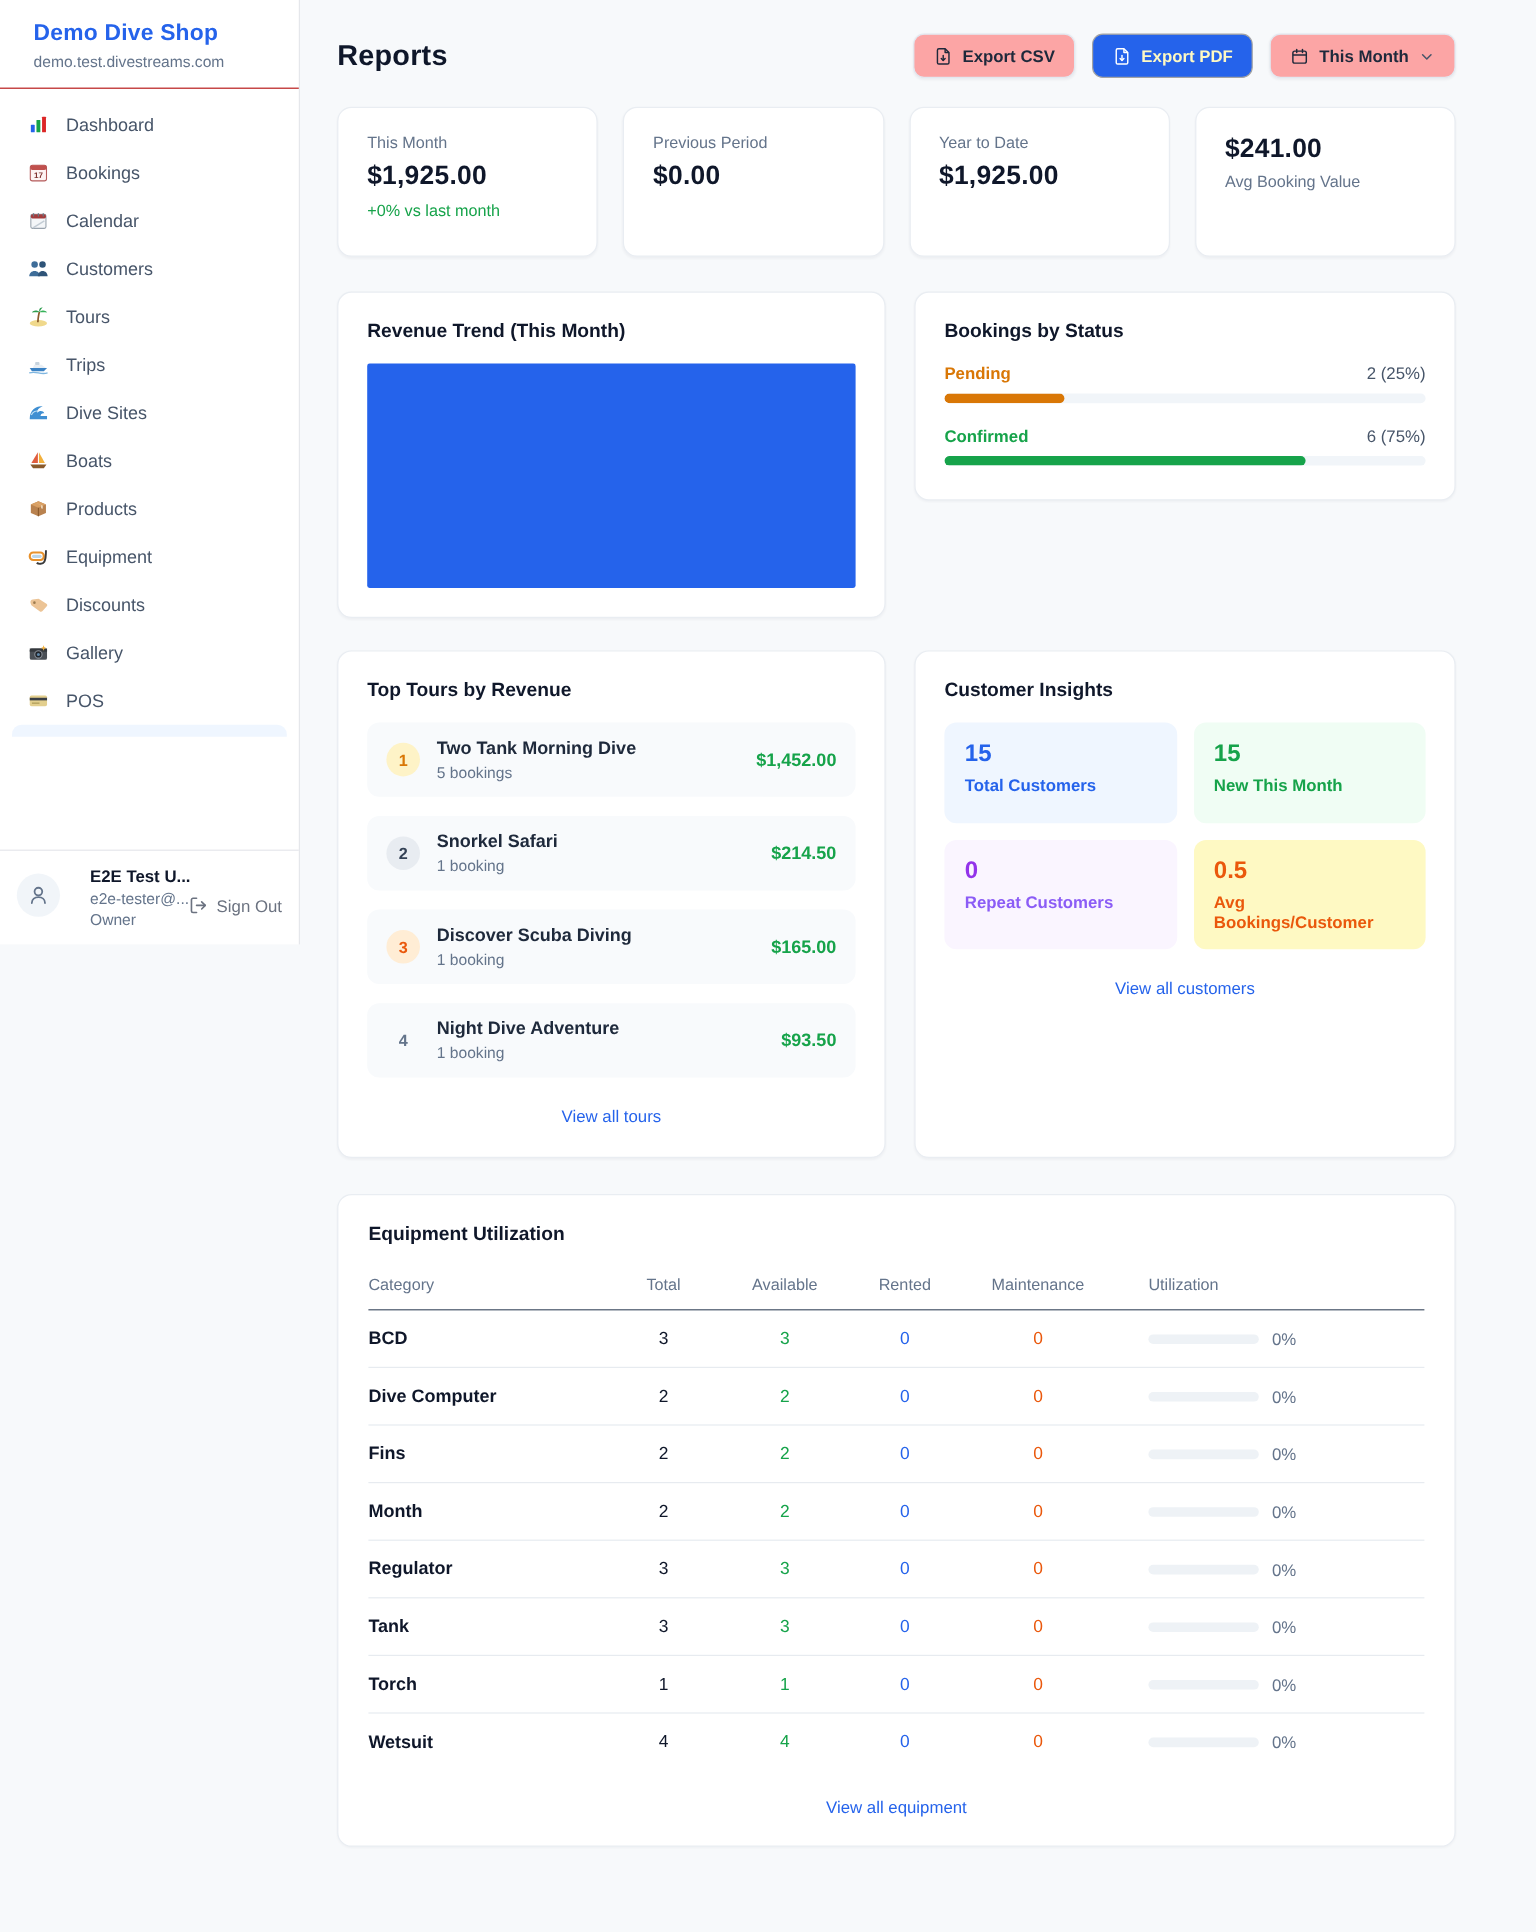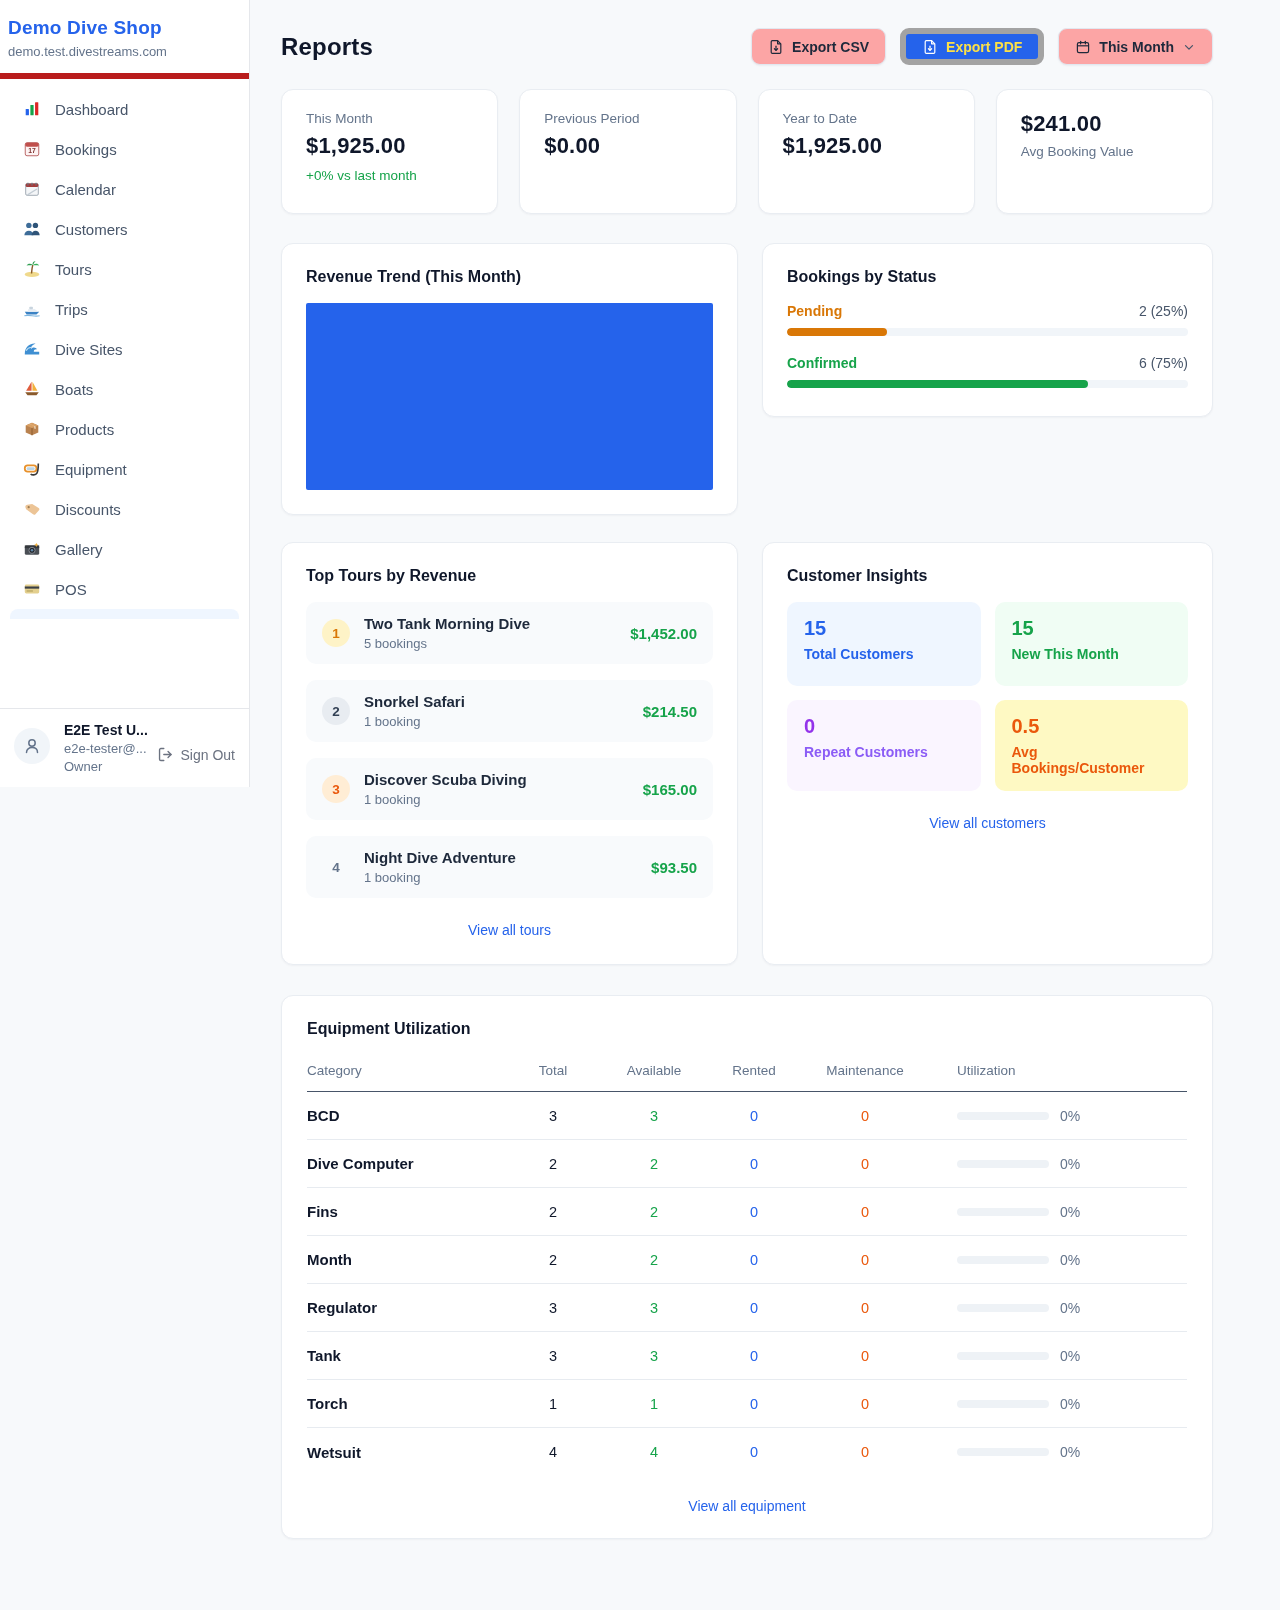--- a/index.html
+++ b/index.html
@@ -11,36 +11,36 @@
     min-height:1610px;
     position:relative;
   }
 
   
   .sidebar {
     position:absolute; left:0; top:0; width:250px; height:787px;
     background:#ffffff; border-right:1px solid #e5e7eb;
     display:flex; flex-direction:column;
   }
-  .sb-head { padding:17px 16px 14px 8px; border-bottom:6px solid #b91c1c; }
+  .sb-head { padding:17px 16px 14px 28px; border-bottom:1px solid #b91c1c; }
   .shop-title { color:#2563eb; font-size:19px; font-weight:700; letter-spacing:.2px; cursor:pointer; }
   .shop-domain { color:#64748b; font-size:13px; margin-top:5px; }
   .sb-nav { padding:10px 10px 0 10px; flex:0 0 auto; }
   .nav-item {
     display:flex; align-items:center; gap:13px;
     padding:10px 12px; border-radius:8px; cursor:pointer;
     font-size:15px; color:#475569;
   }
   .nav-item .nav-ico { width:20px; height:20px; display:inline-flex; align-items:center; justify-content:center; flex:0 0 20px; }
   .nav-active-sliver {
     height:10px; margin:0 10px; border-radius:8px 8px 0 0; background:#eff6ff;
   }
   .sb-user {
     margin-top:auto; border-top:1px solid #e5e7eb;
-    padding:13px 14px; display:flex; align-items:flex-start; gap:14px;
+    padding:13px 14px; display:flex; align-items:flex-start; gap:25px;
   }
   .avatar { width:36px; height:36px; border-radius:50%; background:#f1f5f9;
     display:flex; align-items:center; justify-content:center; flex:0 0 36px; margin-top:6px; }
   .u-meta { min-width:0; }
   .u-name { font-size:14px; font-weight:700; color:#0f172a; white-space:nowrap; }
   .u-email { font-size:13px; color:#64748b; margin-top:3px; white-space:nowrap; }
   .u-role { font-size:13px; color:#64748b; margin-top:3px; }
   .signout { margin-left:auto; margin-top:24px; display:flex; align-items:center; gap:7px;
     background:none; border:none; font-family:inherit; font-size:14px; color:#6b7280; cursor:pointer; white-space:nowrap; }
 
@@ -48,21 +48,21 @@
   .main { margin-left:250px; padding:28px 67px 40px 31px; }
   .page-head { display:flex; align-items:center; margin-bottom:24px; }
   .page-title { font-size:24px; font-weight:800; letter-spacing:.2px; }
   .head-actions { margin-left:auto; display:flex; gap:14px; }
   .btn {
     display:inline-flex; align-items:center; gap:8px;
     font-family:inherit; font-size:14px; font-weight:600; cursor:pointer;
     border-radius:9px; padding:0 16px; height:37px;
   }
   .btn-light { background:#fca5a5; color:#1e293b; border:1px solid #e2e8f0; box-shadow:0 1px 2px rgba(15,23,42,.05); }
-  .btn-primary { background:#2563eb; color:#fde047; border:6px solid #a3a3a3; }
+  .btn-primary { background:#2563eb; color:#fef9c3; border:1px solid #a3a3a3; }
   .btn svg { flex:0 0 auto; }
 
   .card {
     background:#ffffff; border:1px solid #e9edf2; border-radius:12px;
     box-shadow:0 1px 2px rgba(15,23,42,.04);
   }
 
   
   .stats-grid { display:grid; grid-template-columns:repeat(4,1fr); gap:21px; margin-bottom:29px; }
   .stat-card { padding:21px 24px; min-height:125px; }

